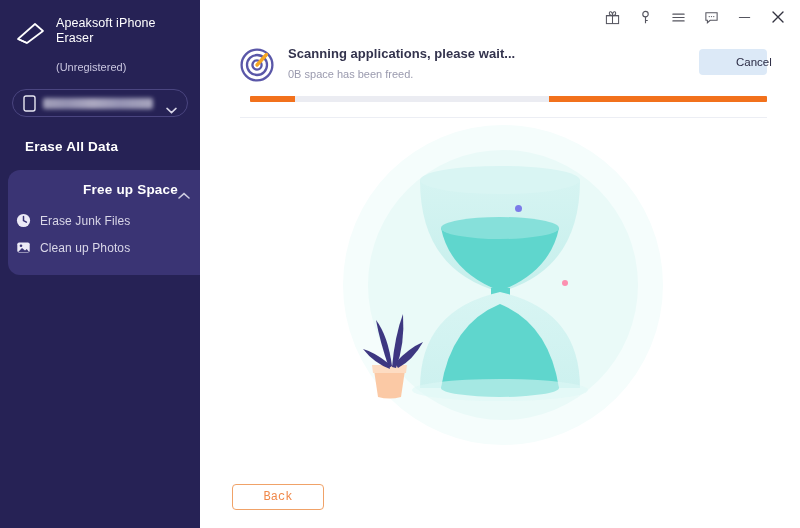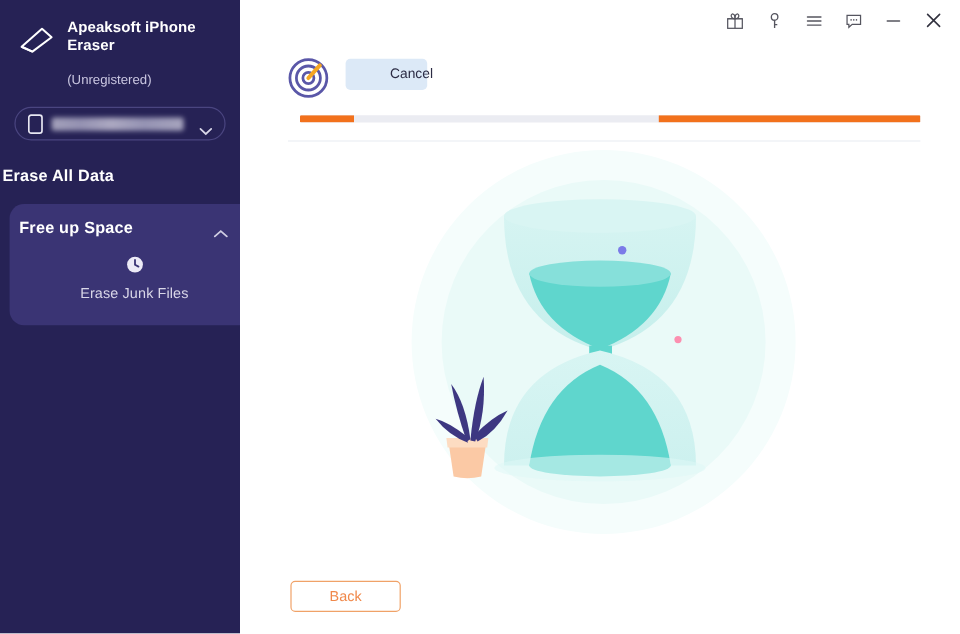--- a/index.html
+++ b/index.html
@@ -29,21 +29,21 @@
     align-items: flex-start;
     padding: 14px 0 0 14px;
     gap: 10px;
   }
   .brand-icon { width: 32px; height: 32px; margin-top: 4px; flex: 0 0 32px; }
   .brand-text { padding-top: 2px; }
   .brand-title {
     color: #ffffff;
     font-size: 12.5px;
     line-height: 15px;
-    font-weight: 700;
+    font-weight: 400;
     letter-spacing: .1px;
     max-width: 130px;
   }
   .brand-sub {
     color: #c9c6e0;
     font-size: 11px;
     line-height: 15px;
     margin-top: 14px;
   }
 
@@ -68,56 +68,55 @@
     filter: blur(2.2px);
     opacity: .85;
     margin-right: 6px;
   }
   .chev-down { width: 11px; height: 7px; flex: 0 0 11px; }
 
   .section-title {
     color: #ffffff;
     font-size: 13.5px;
     font-weight: bold;
-    padding: 22px 0 0 2px;
+    padding: 22px 0 0 25px;
     letter-spacing: .2px;
   }
 
   .panel {
     margin-top: 16px;
     margin-left: 8px;
     width: 200px;
     background: #3a3474;
     border-top-left-radius: 12px;
     border-bottom-left-radius: 12px;
     padding: 12px 0 14px 0;
   }
   .panel-head {
     display: flex;
     align-items: center;
-    justify-content: space-between;
+    justify-content: flex-end;
     padding: 0 18px 0 8px;
     cursor: pointer;
   }
   .panel-head-label {
     color: #ffffff;
     font-size: 13.5px;
     font-weight: bold;
     letter-spacing: .2px;
   }
   .chev-up { width: 12px; height: 8px; }
 
   .menu { margin-top: 10px; }
   .menu-item {
     display: flex;
     align-items: center;
     gap: 9px;
     padding: 6px 0 6px 8px;
     cursor: pointer;
-    flex-direction: column;
   }
   .menu-icon { width: 15px; height: 15px; flex: 0 0 15px; }
   .menu-label {
     font-size: 12px;
     color: #d9d7e8;
     letter-spacing: .1px;
   }
   .menu-item.active .menu-label { color: #3fd0d4; }
 
   
@@ -203,28 +202,28 @@
   
   .illus {
     position: absolute;
     left: 45px; top: 120px;
     width: 520px; height: 330px;
   }
   .dot { position: absolute; border-radius: 50%; }
 
   .back-btn {
     position: absolute;
-    left: 42px; bottom: 18px;
+    left: 32px; bottom: 18px;
     width: 92px; height: 26px;
     background: #ffffff;
     border: 1px solid #f0a268;
     border-radius: 4px;
     color: #f0884a;
     font-size: 12px;
-    font-family: Liberation Sans, sans-serif;
+    font-family: Liberation Mono, monospace;
     cursor: pointer;
   }
 </style>
 </head>
 <body>
 
 <div class="app">
 
   <aside class="sidebar">
 
@@ -276,20 +275,30 @@
             <svg viewBox="0 0 15 15" width="15" height="15">
               <circle cx="7.5" cy="7.5" r="6.6" fill="#eceaf6"></circle>
               <path d="M7.5 3.6 L7.5 7.6 L10.4 9.2" fill="none" stroke="#3a3474" stroke-width="1.5" stroke-linecap="round"></path>
             </svg>
           </span>
           <span class="menu-label">Erase Junk Files</span>
         </div>
 
 
 
+        <div class="menu-item">
+          <span class="menu-icon">
+            <svg viewBox="0 0 15 15" width="15" height="15">
+              <rect x="1.3" y="2.4" width="12.4" height="10.2" rx="1.8" fill="#eceaf6"></rect>
+              <circle cx="5" cy="5.8" r="1.3" fill="#3a3474"></circle>
+              <path d="M2.2 12 L6 8 L9 10.6 L10.8 9 L13 12 Z" fill="#3a3474"></path>
+            </svg>
+          </span>
+          <span class="menu-label">Clean up Photos</span>
+        </div>
 
       </div>
     </div>
   </aside>
 
   <main class="main">
 
     <div class="titlebar">
       <span class="tb-btn">
         <svg viewBox="0 0 16 16" width="15" height="15">
@@ -343,20 +352,24 @@
     <div class="statusbar">
       <div class="status-row">
         <span class="scan-icon">
           <svg viewBox="0 0 34 34" width="34" height="34">
             <circle cx="17" cy="17" r="15.4" fill="none" stroke="#5a57a8" stroke-width="2.3"></circle>
             <circle cx="17" cy="17" r="10" fill="none" stroke="#5a57a8" stroke-width="2.3"></circle>
             <circle cx="17" cy="17" r="4.6" fill="none" stroke="#5a57a8" stroke-width="2.3"></circle>
             <path d="M17 17 L26.5 6.5" stroke="#f5a623" stroke-width="3.4" stroke-linecap="round"></path>
           </svg>
         </span>
+        <div class="status-texts">
+          <div class="status-main">Scanning applications, please wait...</div>
+          <div class="status-sub">0B space has been freed.</div>
+        </div>
         <button class="cancel-btn">Cancel</button>
       </div>
       <div class="progress-track">
           <span class="progress-seg" style="left: 0%; width: 8.8%;"></span>
           <span class="progress-seg" style="left: 57.8%; width: 42.2%;"></span>
         </div>
     </div>
 
     <div class="divider"></div>
 

